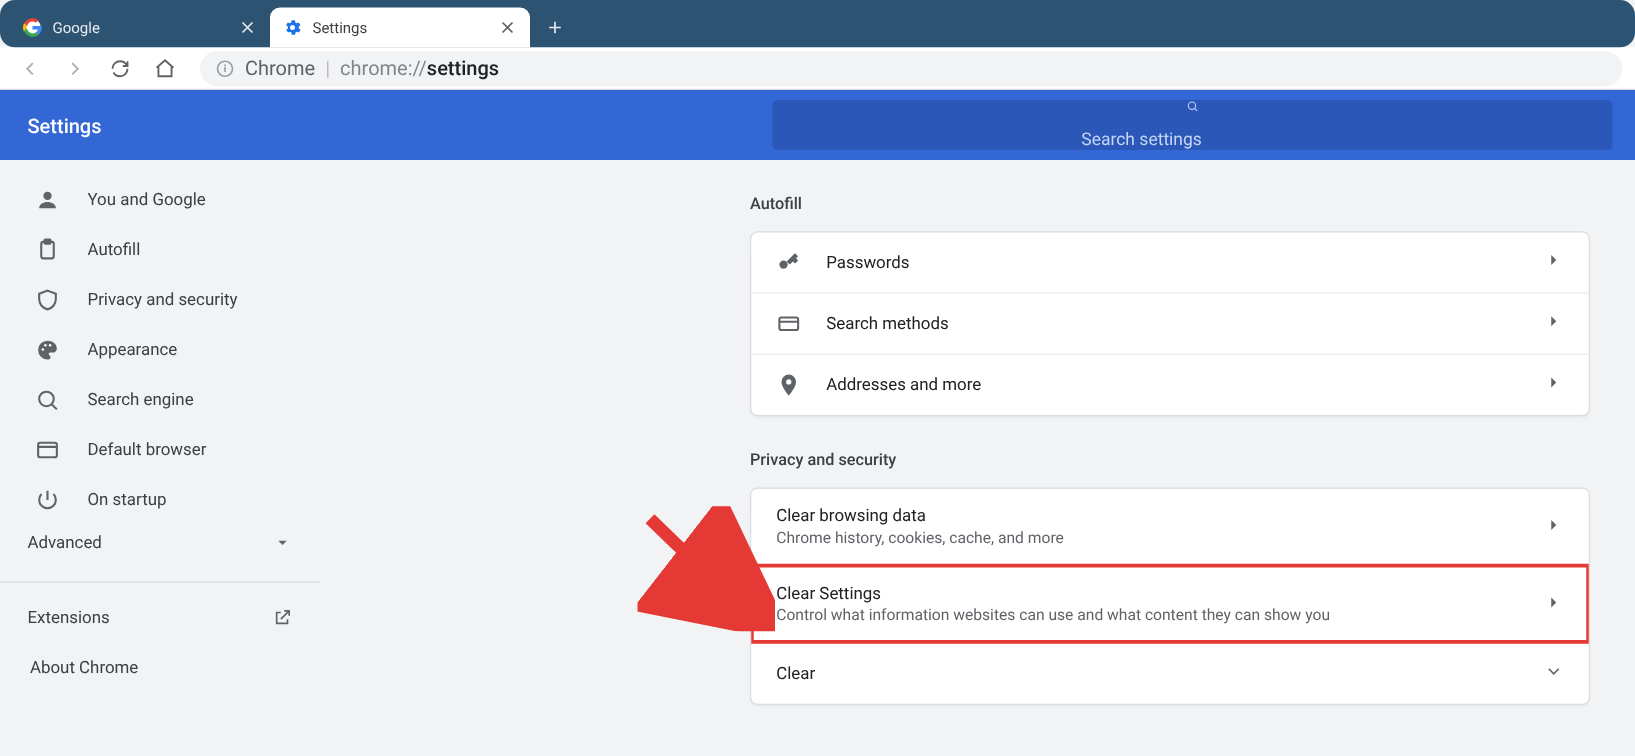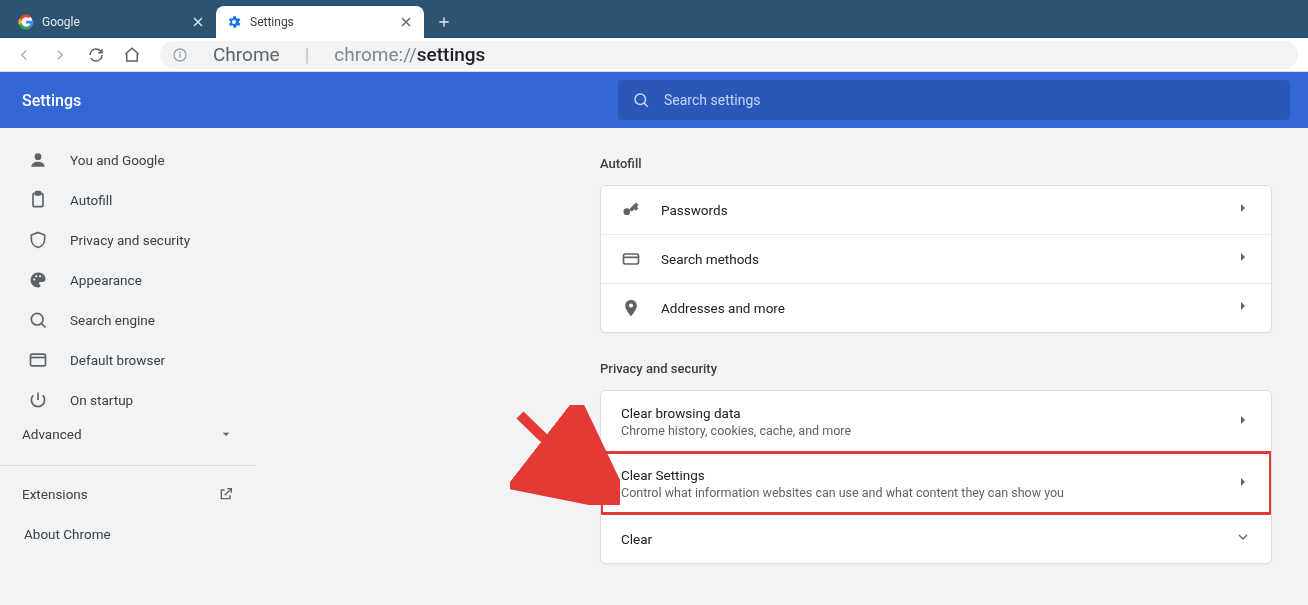--- a/index.html
+++ b/index.html
@@ -1,40 +1,40 @@
 <!DOCTYPE html>
 <html><head>
 <meta charset="utf-8">
 <style>
   * { margin: 0; padding: 0; box-sizing: border-box; font-family: 'Segoe UI', Roboto, Arial, sans-serif; }
   body { width: 1308px; height: 605px; background: #f1f3f4; overflow: hidden; position: relative; }
 
   
-  .tab-strip { background: #2d5372; height: 38px; display: flex; align-items: flex-end; padding-left: 8px; }
+  .tab-strip { background: #2d5372; height: 38px; display: flex; align-items: flex-end; padding-left: 8px; border-radius: 12px; }
   .tab { height: 32px; display: flex; align-items: center; padding: 0 10px; border-radius: 8px 8px 0 0; font-size: 12px; gap: 8px; position: relative; min-width: 208px; }
   .tab.inactive { color: #e8eaed; }
   .tab.active   { background: #fff; color: #3c4043; }
   .tab .favicon { width: 16px; height: 16px; display: flex; align-items: center; justify-content: center; }
   .tab .close   { width: 16px; height: 16px; display:flex; align-items:center; justify-content:center; color: inherit; margin-left:auto; cursor:pointer; }
   .new-tab { width: 28px; height: 28px; display:flex; align-items:center; justify-content:center; color:#e8eaed; margin-left:6px; margin-bottom:2px; cursor:pointer; border-radius:50%; }
 
   .toolbar { background:#fff; height:34px; display:flex; align-items:center; padding: 0 10px; gap: 8px; border-bottom:1px solid #dadce0; }
   .tb-btn { width:28px; height:28px; display:flex; align-items:center; justify-content:center; border-radius:50%; cursor:pointer; }
   .tb-btn.disabled { color:#b0b0b0; cursor:default; }
   .tb-btn.enabled  { color:#5f6368; }
-  .omnibox { flex:1; height:28px; background:#f1f3f4; border-radius:14px; display:flex; align-items:center; padding:0 12px; gap:25px; color:#5f6368; font-size:19px; margin-left:6px; }
+  .omnibox { flex:1; height:28px; background:#f1f3f4; border-radius:14px; display:flex; align-items:center; padding:0 12px; gap:8px; color:#5f6368; font-size:16px; margin-left:6px; }
   .omni-label { color:#5f6368; }
   .omni-sep { color:#bbb; }
   .omni-url { color:#80868b; }
   .omni-url b { color:#202124; font-weight:500; }
 
   
   .settings-header { background:#3367d6; height:56px; display:flex; align-items:center; padding-left:22px; color:#fff; }
   .settings-title { font-size:16px; font-weight:500; }
-  .search-wrap { margin-left:auto; margin-right:18px; background:#2b57b8; height:40px; width:672px; border-radius:4px; display:flex; align-items:center; padding:0 14px; gap:14px; }
+  .search-wrap { margin-left:auto; margin-right:18px; background:#2b57b8; height:40px; width:672px; border-radius:4px; display:flex; align-items:center; padding:0 14px; gap:14px;flex-direction:column; }
   .search-wrap svg { color:#c7d6f5; }
   .search-input { background:transparent; border:none; outline:none; color:#fff; font-size:14px; flex:1; }
   .search-input::placeholder { color:#c7d6f5; }
 
   
   .layout { display:flex; height:calc(605px - 38px - 34px - 56px); }
   .sidebar { width:256px; padding-top:12px; background:#f1f3f4; font-size:13.5px; color:#3c4043; }
   .side-item { display:flex; align-items:center; height:40px; padding-left:28px; gap:22px; cursor:pointer; border-radius:0 20px 20px 0; }
   .side-item svg, .side-ext svg { color:#5f6368; }
   .side-adv { display:flex; align-items:flex-start; justify-content:space-between; height:40px; padding:0 22px; cursor:pointer; color:#3c4043; margin-top:6px; border-bottom:1px solid #dadce0; padding-bottom:8px; }

